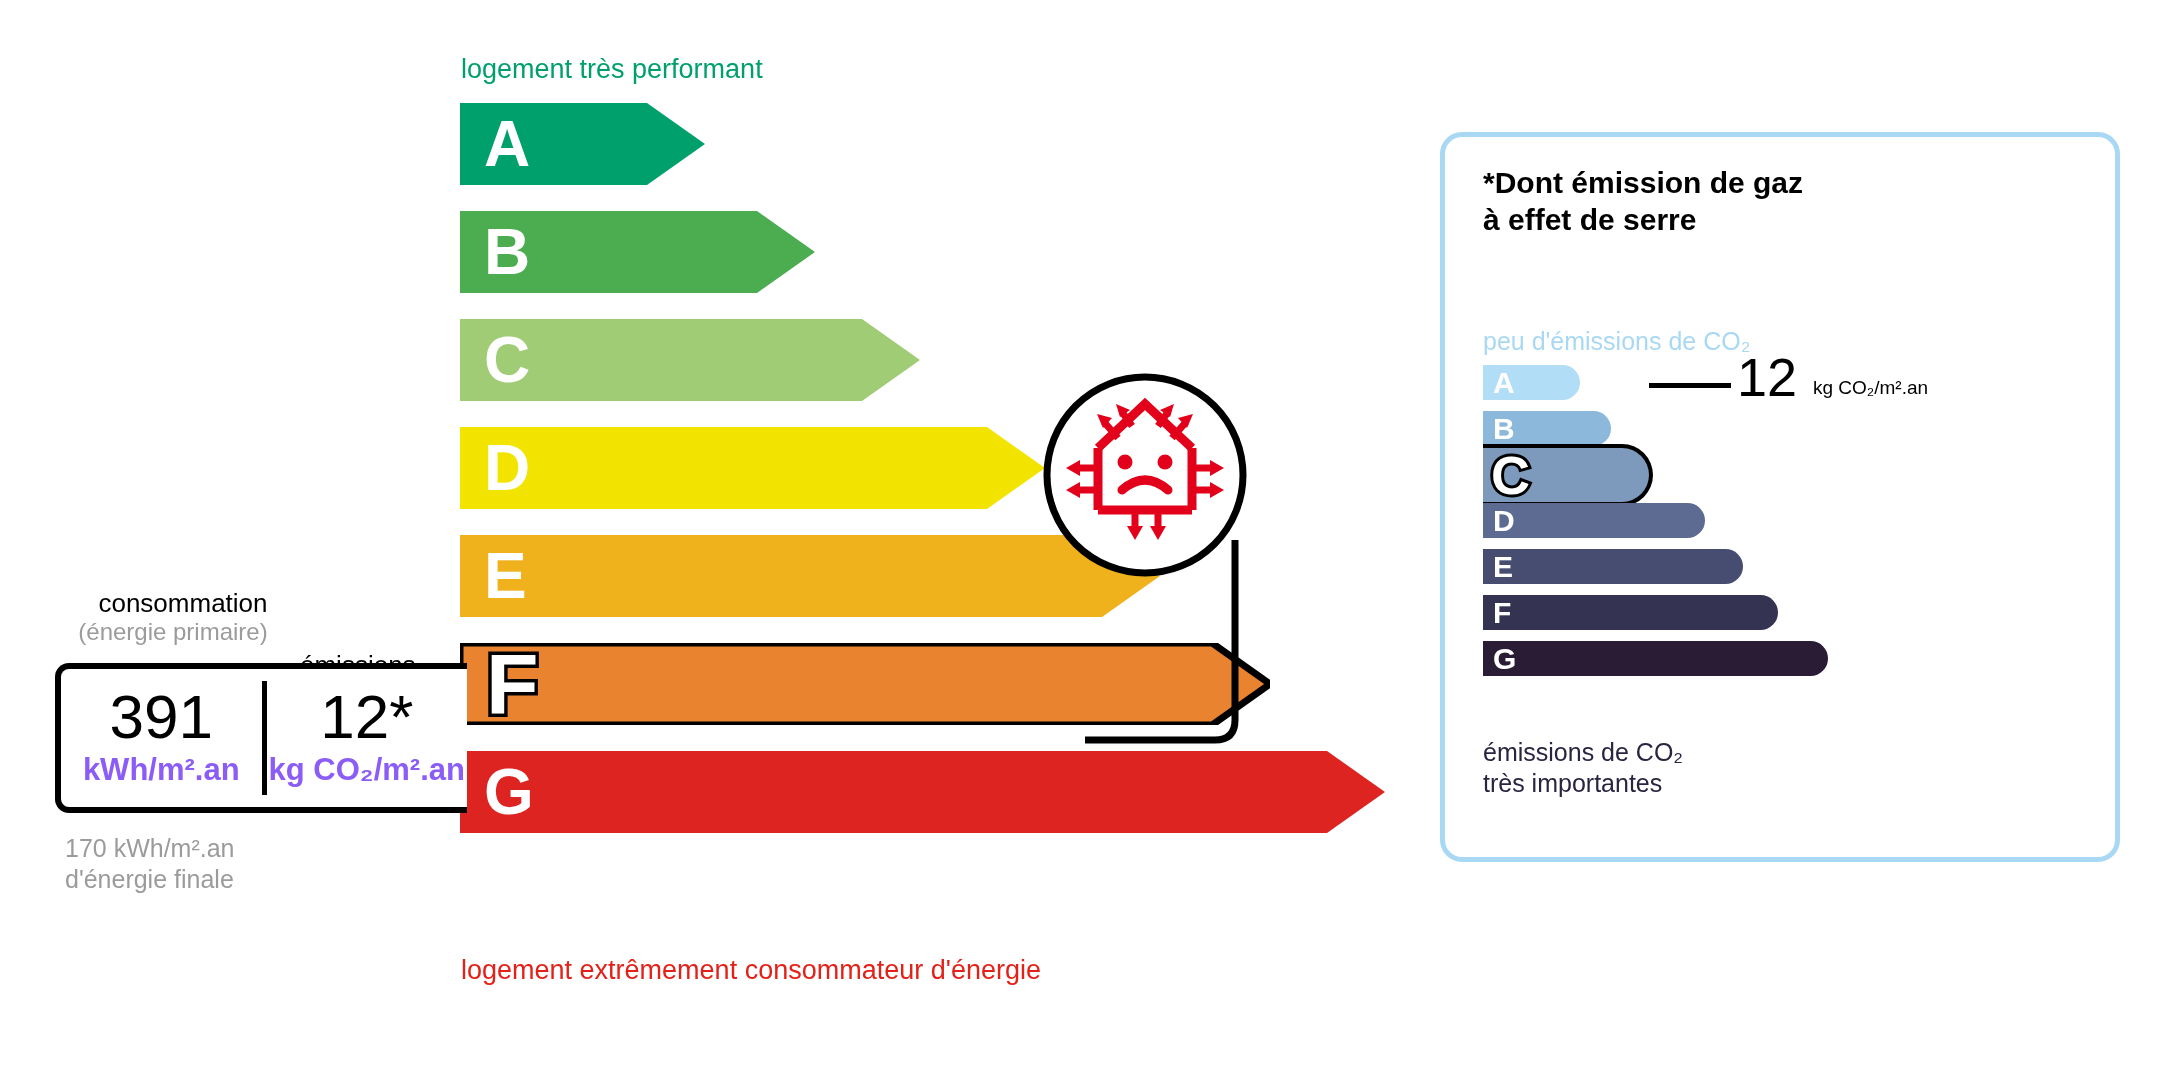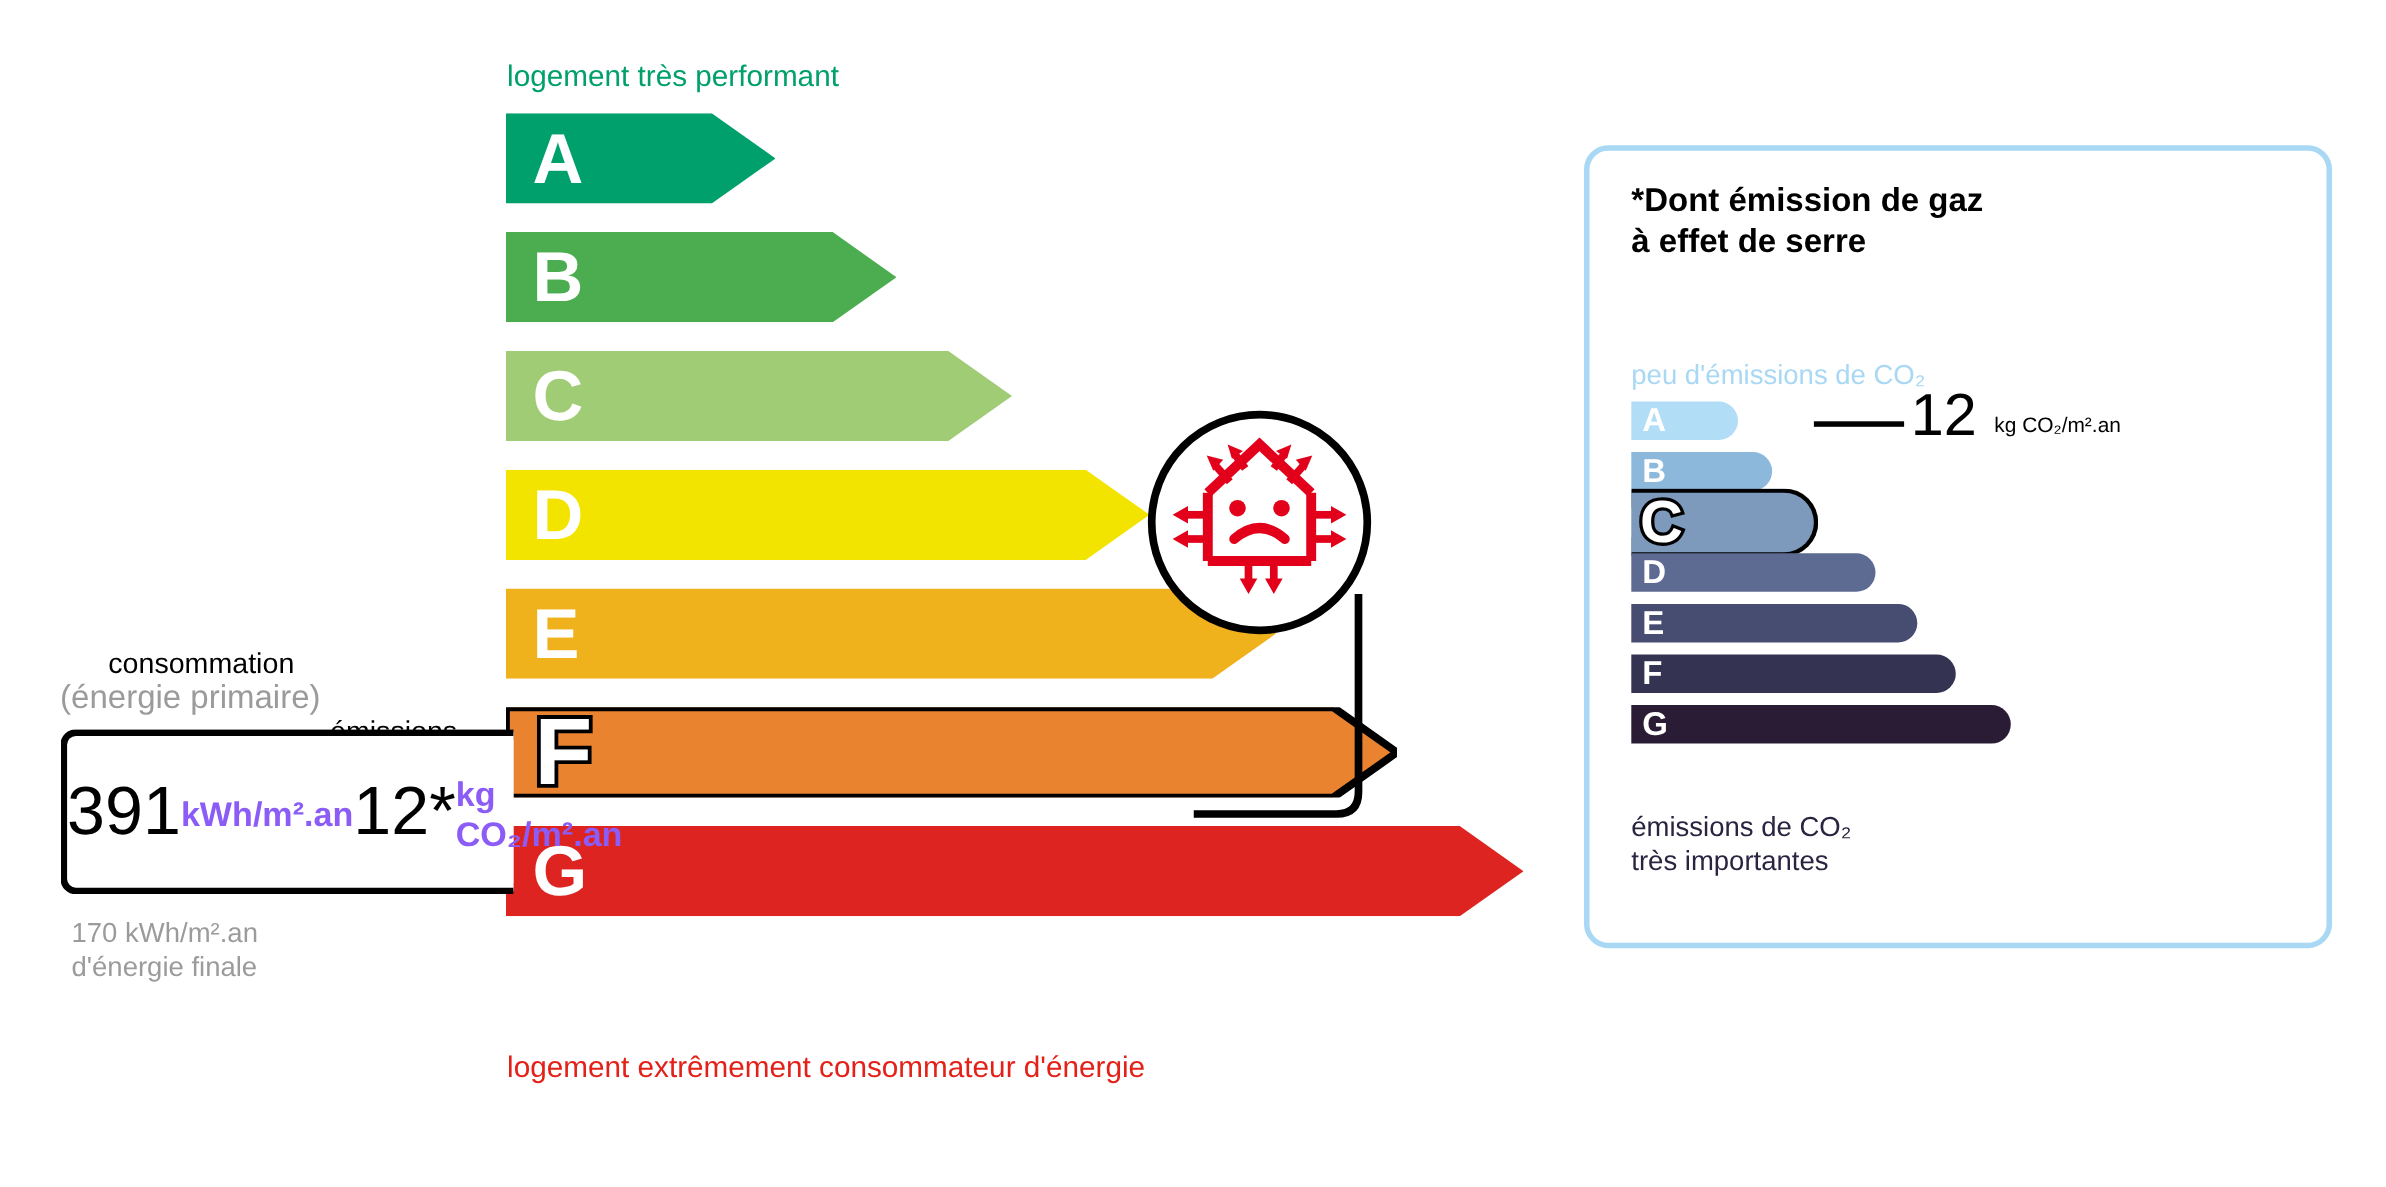--- a/index.html
+++ b/index.html
@@ -44,34 +44,34 @@
 
   
   #value-box{
     position:absolute;left:55px;top:663px;width:412px;height:150px;
     border:6px solid #000;border-right:none;
     border-radius:14px 0 0 14px;background:#fff;
     box-sizing:border-box;z-index:6;
     display:flex;align-items:stretch;
   }
   #value-box .cell{
-    flex:1;display:flex;flex-direction:row;
+    flex:1;display:flex;flex-direction:column;
     align-items:center;justify-content:center;
   }
   #value-box .divider{width:5px;background:#000;margin:12px 0;}
   .big-number{font-size:62px;line-height:0.95;color:#000;font-weight:400;}
   .unit{font-size:31px;color:#8b5cf6;margin-top:6px;font-weight:bold;}
 
   .lbl-consommation{
     position:absolute;left:68px;top:588px;width:230px;text-align:center;
     font-size:26px;color:#000;
   }
   .lbl-energie-primaire{
     position:absolute;left:48px;top:618px;width:250px;text-align:center;
-    font-size:30px;color:#9b9b9b;
+    font-size:24px;color:#9b9b9b;
   }
   .lbl-emissions{
     position:absolute;left:300px;top:618px;
     font-size:26px;color:#000;margin-top:32px;
   }
   .lbl-final{
     position:absolute;left:65px;top:833px;
     font-size:25px;color:#9b9b9b;line-height:1.22;
   }
 

